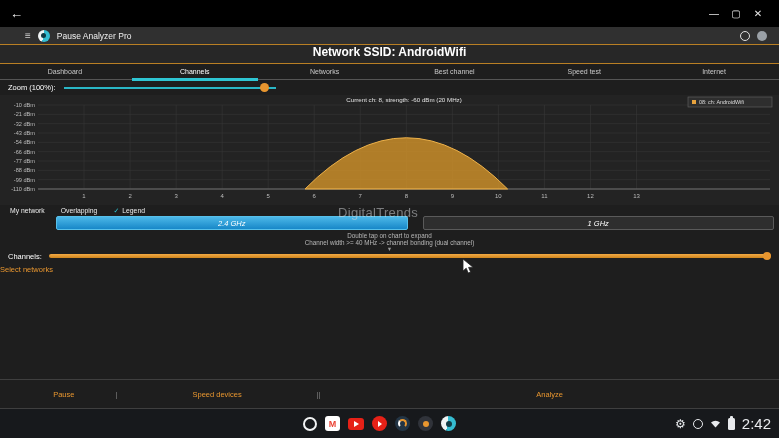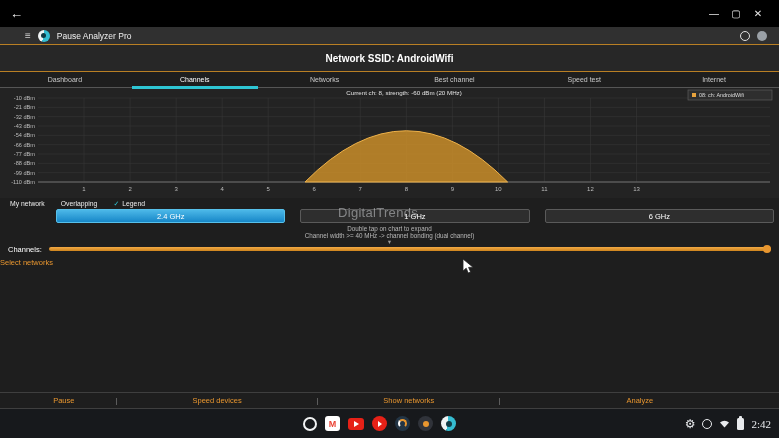--- a/index.html
+++ b/index.html
@@ -16,21 +16,21 @@
   
   .appbar{height:17px;background:#303030;display:flex;align-items:center;gap:7px;padding:0 8px;flex:0 0 auto;}
   .hamburger{color:#cfcfcf;font-size:10px;margin-left:17px;}
   .logo{width:12px;height:12px;border-radius:50%;background:conic-gradient(#35bdd2 0deg 200deg,#f0f4f5 200deg 360deg);position:relative;flex:0 0 auto;}
   .logo::after{content:"";position:absolute;left:3.5px;top:3.5px;width:5px;height:5px;border-radius:50%;background:#103a44;}
   .apptitle{color:#f0f0f0;font-size:8.5px;}
   .hdr-ring{width:10px;height:10px;border:1.5px solid #e0e0e0;border-radius:50%;}
   .hdr-dot{width:10px;height:10px;border-radius:50%;background:#9aa0a6;margin-right:4px;}
 
   
-  .ssidbar{height:28px;background:#272727;border-top:1px solid #b97f24;border-bottom:1px solid #b97f24;display:flex;align-items:center;justify-content:center;color:#fff;font-size:10px;font-weight:bold;flex:0 0 auto;}
+  .ssidbar{height:20px;background:#272727;border-top:1px solid #b97f24;border-bottom:1px solid #b97f24;display:flex;align-items:flex-start;justify-content:center;color:#fff;font-size:12px;font-weight:bold;flex:0 0 auto;}
 
   
   .tabs{height:16px;display:flex;border-bottom:1px solid #555;flex:0 0 auto;}
   .tab{flex:1;display:flex;align-items:center;justify-content:center;color:#c9c9c9;font-size:7px;position:relative;}
   .tab.active{color:#fff;}
   .tab.active::after{content:"";position:absolute;left:2px;right:2px;bottom:-2px;height:3px;background:#2ec5d3;}
 
   
   .zoomrow{height:15px;display:flex;align-items:center;gap:8px;padding:0 8px;color:#fff;font-size:7.5px;flex:0 0 auto;}
   .zoom-slider{position:relative;width:212px;height:10px;flex:0 0 auto;}
@@ -40,41 +40,41 @@
   
   .chartwrap{height:110px;flex:0 0 auto;background:#232323;}
   svg text{font-family:"Liberation Sans",sans-serif;}
 
   
   .legendrow{height:11px;display:flex;align-items:center;gap:16px;padding:0 10px;flex:0 0 auto;}
   .toggle{color:#ececec;font-size:6.8px;display:flex;align-items:center;gap:3px;}
   .checkmark{color:#2ec5d3;font-size:7px;}
 
   
-  .bands{height:14px;display:flex;gap:15px;padding:0 5px 0 56px;flex:0 0 auto;}
+  .bands{height:14px;display:flex;gap:15px;padding:0 5px 0 56px;flex:0 0 auto;font-style:italic;}
   .band{flex:1;display:flex;align-items:center;justify-content:center;color:#fff;font-size:7.5px;background:#2e2e2e;border:1px solid #5a5a5a;border-radius:2px;}
   .band.active{background:linear-gradient(#4cb8e8,#1787c8);border-color:#57c0ea;}
 
   
   .hintarea{height:20px;display:flex;flex-direction:column;align-items:center;padding-top:2px;flex:0 0 auto;color:#b8b8b8;}
   .hint-line{font-size:6.3px;line-height:7px;}
   .hint-pointer{font-size:5.5px;color:#9a9a9a;line-height:6px;}
 
   
   .opacityrow{height:12px;display:flex;align-items:center;gap:7px;padding:0 8px;color:#fff;font-size:7.5px;flex:0 0 auto;}
   .op-track{flex:1;height:4px;border-radius:2px;background:linear-gradient(#f3aa45,#cd841d);position:relative;}
   .op-handle{position:absolute;right:0;top:-2px;width:8px;height:8px;border-radius:50%;background:#e8962f;}
 
   .selectrow{height:14px;display:flex;align-items:center;justify-content:flex-start;flex:0 0 auto;}
   .select-btn{color:#e8962f;font-size:7.5px;}
 
   .mainspace{flex:1;}
 
   
-  .actionbar{height:17px;display:flex;align-items:center;border-top:1px solid #3f3f3f;border-bottom:1px solid #3f3f3f;flex:0 0 auto;color:#e8962f;font-size:7.5px;padding-left:12px;}
+  .actionbar{height:30px;display:flex;align-items:center;border-top:1px solid #3f3f3f;border-bottom:1px solid #3f3f3f;flex:0 0 auto;color:#e8962f;font-size:7.5px;padding-left:12px;}
   .action-sec{display:flex;align-items:center;justify-content:center;}
   .action-sep{color:#8a8a8a;font-size:7px;}
 
   
   .shelf{height:29px;background:#17191c;position:relative;flex:0 0 auto;}
   .shelf-center{position:absolute;left:303px;top:0;height:100%;display:flex;align-items:center;gap:8px;}
   .shelf-right{position:absolute;right:8px;top:0;height:100%;display:flex;align-items:center;gap:7px;}
   .sh-launcher{width:14px;height:14px;border:2px solid #f1f3f4;border-radius:50%;}
   .sh-gmail{width:15px;height:15px;background:#fff;border-radius:3px;display:flex;align-items:center;justify-content:center;color:#ea4335;font-size:9px;font-weight:bold;}
   .sh-youtube{width:16px;height:12px;background:#e62117;border-radius:3px;display:flex;align-items:center;justify-content:center;}
@@ -84,21 +84,21 @@
   .sh-app1{width:15px;height:15px;border-radius:50%;background:#233545;position:relative;}
   .sh-app1::after{content:"";position:absolute;inset:3px;border:2px solid #e8962f;border-radius:50%;border-bottom-color:transparent;border-left-color:#fff;}
   .sh-app2{width:15px;height:15px;border-radius:50%;background:#30333a;position:relative;}
   .sh-app2::after{content:"";position:absolute;left:4.5px;top:4.5px;width:6px;height:6px;border-radius:50%;background:#e8962f;}
   .sh-app3{width:15px;height:15px;border-radius:50%;background:conic-gradient(#35bdd2 0deg 200deg,#eef3f4 200deg 360deg);position:relative;}
   .sh-app3::after{content:"";position:absolute;left:4.5px;top:4.5px;width:6px;height:6px;border-radius:50%;background:#113c46;}
   .sh-gear{color:#e8eaed;font-size:12px;line-height:1;}
   .sh-ring{width:10px;height:10px;border:1.5px solid #e8eaed;border-radius:50%;}
   .sh-batt{width:7px;height:12px;background:#e8eaed;border-radius:1.5px;position:relative;margin-top:1px;}
   .sh-batt::before{content:"";position:absolute;top:-2px;left:2px;width:3px;height:2px;background:#e8eaed;border-radius:1px 1px 0 0;}
-  .sh-time{color:#e8eaed;font-size:11px;font-family:Liberation Serif, serif;}
+  .sh-time{color:#e8eaed;font-size:15px;}
 
   .watermark{position:absolute;left:338px;top:205px;font-size:13px;color:#d7dadd;opacity:0.5;z-index:9;letter-spacing:0.3px;}
   .cursor{position:absolute;left:462px;top:258px;z-index:10;}
 </style>
 </head>
 <body>
 
 <div class="screen">
 
   <div class="topbar">
@@ -124,20 +124,27 @@
 
   <div class="tabs">
     <div class="tab">Dashboard</div>
     <div class="tab active">Channels</div>
     <div class="tab">Networks</div>
     <div class="tab">Best channel</div>
     <div class="tab">Speed test</div>
     <div class="tab">Internet</div>
   </div>
 
+  <div class="zoomrow">
+    <span>Zoom (100%):</span>
+    <div class="zoom-slider">
+      <div class="zoom-track"></div>
+      <div class="zoom-handle"></div>
+    </div>
+  </div>
 
   <div class="chartwrap">
     <svg id="chart-svg" width="779" height="110" viewBox="0 0 779 110">
         <line x1="38" y1="10" x2="770" y2="10" stroke="#373737" stroke-width="0.6"></line>
         <text x="35" y="12" text-anchor="end" font-size="5.6" fill="#bdbdbd">-10 dBm</text>
         <line x1="38" y1="19.333333333333336" x2="770" y2="19.333333333333336" stroke="#373737" stroke-width="0.6"></line>
         <text x="35" y="21.333333333333336" text-anchor="end" font-size="5.6" fill="#bdbdbd">-21 dBm</text>
         <line x1="38" y1="28.666666666666668" x2="770" y2="28.666666666666668" stroke="#373737" stroke-width="0.6"></line>
         <text x="35" y="30.666666666666668" text-anchor="end" font-size="5.6" fill="#bdbdbd">-32 dBm</text>
         <line x1="38" y1="38" x2="770" y2="38" stroke="#373737" stroke-width="0.6"></line>
@@ -194,21 +201,20 @@
     <span class="toggle">Overlapping</span>
     <span class="toggle">
       <span class="checkmark">✓</span>
       <span>Legend</span>
     </span>
   </div>
 
   <div class="bands">
     <div class="band active">2.4 GHz</div>
     <div class="band">1 GHz</div>
-    <div class="band">6 GHz</div>
   </div>
 
   <div class="hintarea">
     <span class="hint-line">Double tap on chart to expand</span>
     <span class="hint-line">Channel width &gt;= 40 MHz -&gt; channel bonding (dual channel)</span>
     <span class="hint-pointer">▼</span>
   </div>
 
   <div class="opacityrow">
     <span>Channels:</span>
@@ -225,23 +231,20 @@
 
   <div class="actionbar">
     <div class="action-sec" style="width:13.5%;">
       <span>Pause</span>
     </div>
     <span class="action-sep">|</span>
     <div class="action-sec" style="width:26%;">
       <span>Speed devices</span>
     </div>
     <span class="action-sep">|</span>
-    <div class="action-sec" style="width:23.5%;">
-      <span>Show networks</span>
-    </div>
     <span class="action-sep">|</span>
     <div class="action-sec" style="flex:1;">
       <span>Analyze</span>
     </div>
   </div>
 
   <div class="shelf">
     <div class="shelf-center">
       <div class="sh-launcher"></div>
       <div class="sh-gmail">

